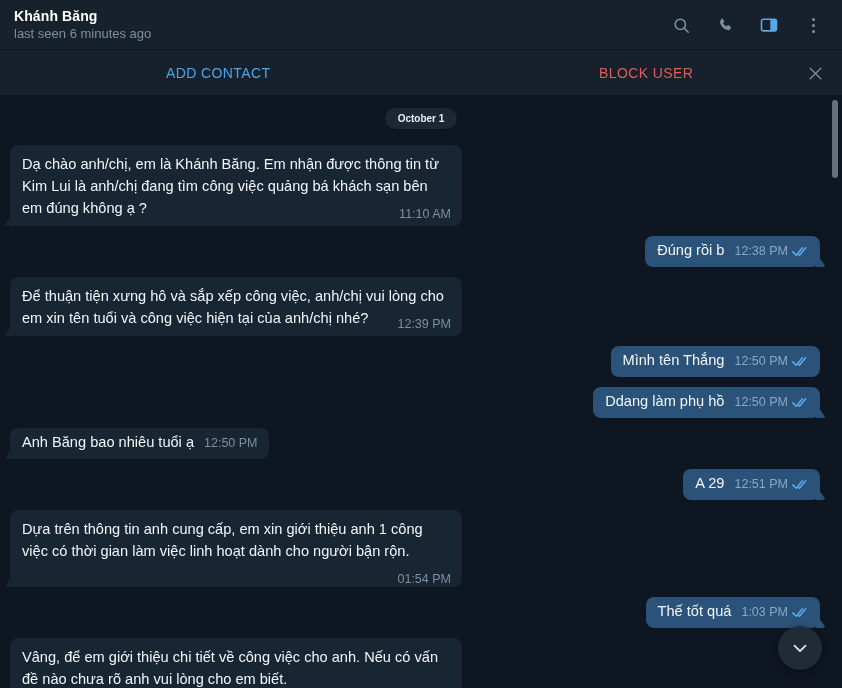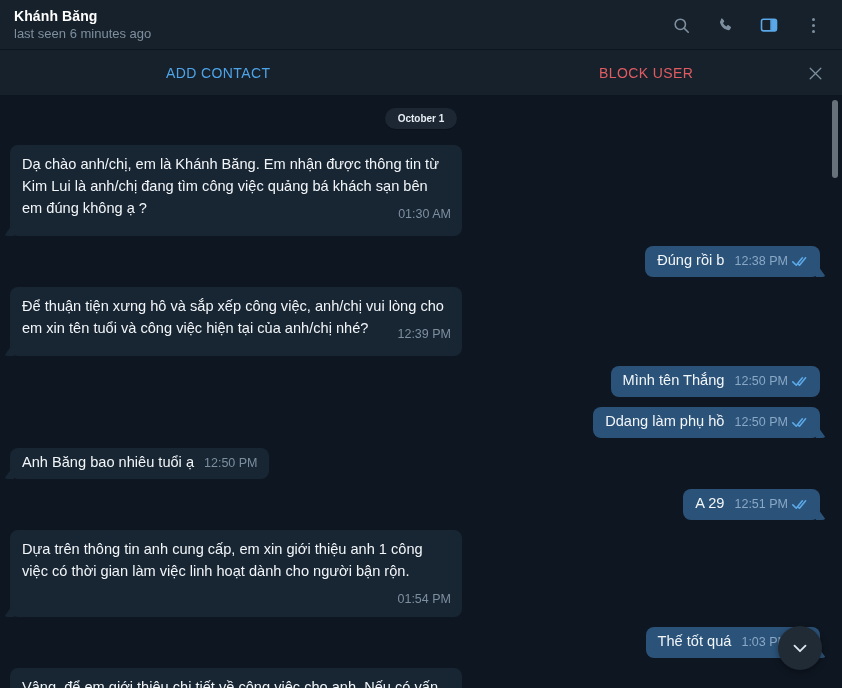--- a/index.html
+++ b/index.html
@@ -90,21 +90,21 @@
   }
 
   .row { display: flex; margin-bottom: 10px; }
   .row.in  { justify-content: flex-start; }
   .row.out { justify-content: flex-end; padding-right: 12px; }
 
   .bubble {
     position: relative;
     max-width: 452px;
     border-radius: 8px;
-    padding: 8px 11px 17px 12px;
+    padding: 8px 11px 7px 12px;
     font-size: 14.6px; line-height: 22px;
     color: #f2f6f9;
     word-wrap: break-word;
   }
   .bubble.in  { background: #182533; border-bottom-left-radius: 8px; }
   .bubble.out { background: #2b5278; }
 
   .bubble.in.tail::before {
     content: ""; position: absolute; left: -6px; bottom: 0;
     width: 10px; height: 14px; background: #182533;
@@ -205,21 +205,21 @@
 
   <div class="chat">
 
     <div class="date-row">
       <span class="date-pill">October 1</span>
     </div>
 
     <div class="msg-list" id="msg-list">
         <div class="row in">
           <div class="bubble in tail"><span class="text">Dạ chào anh/chị, em là Khánh Băng. Em nhận được thông tin từ Kim Lui là anh/chị đang tìm công việc quảng bá khách sạn bên em đúng không ạ ?</span><span class="meta">
-              <span>01:30 AM</span>
+              <span>11:10 AM</span>
             </span></div>
         </div>
         <div class="row out single-line">
           <div class="bubble out tail single">
             <span class="text">Đúng rồi b</span>
             <span class="meta">
               <span>12:38 PM</span>
               <span class="ticks">
                 <svg width="17" height="11" viewBox="0 0 20 12" fill="none" stroke="currentColor" stroke-width="1.9" stroke-linecap="round" stroke-linejoin="round">
                   <polyline points="1 6.4 5 10.4 12.2 1.6"></polyline>

